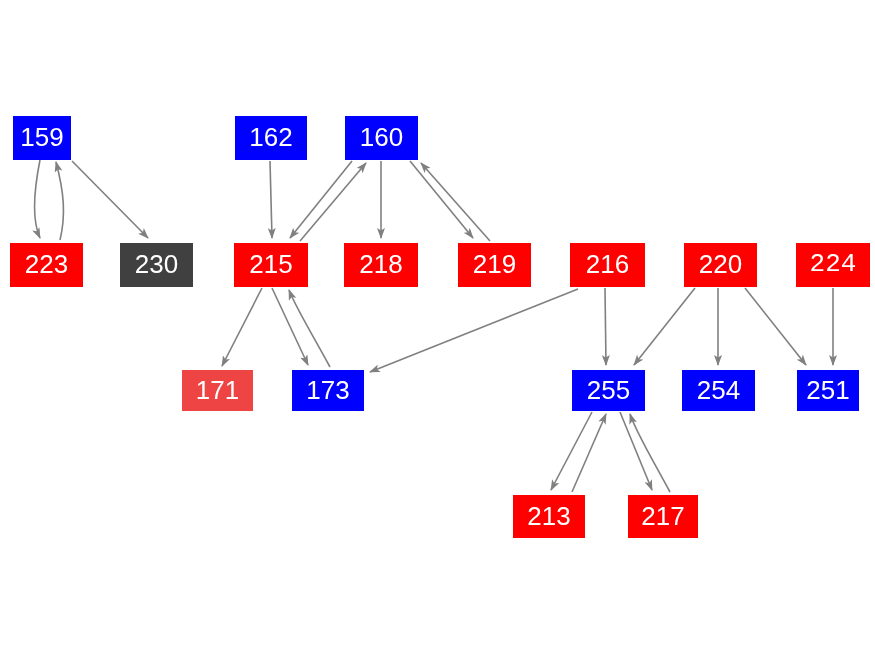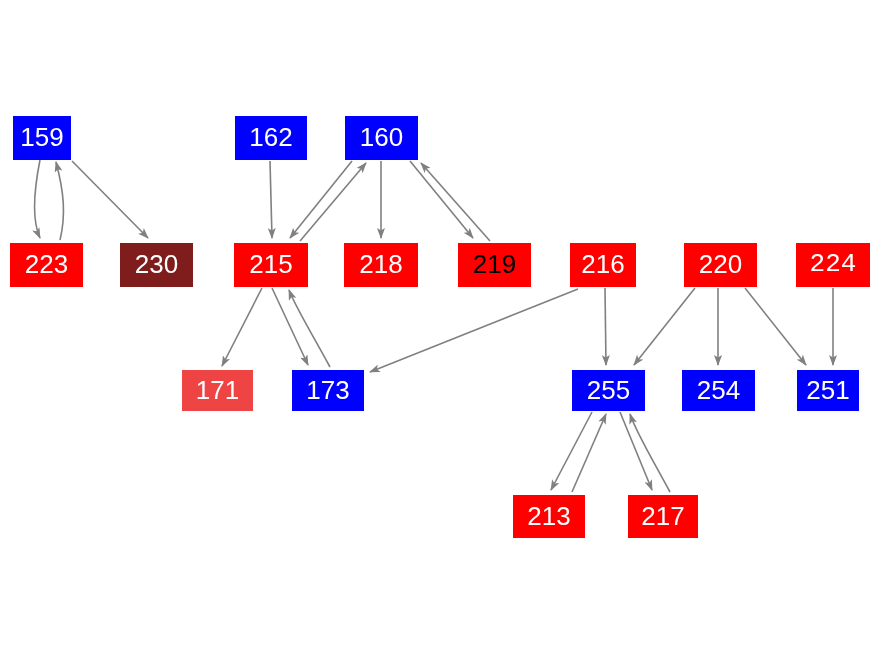--- a/index.html
+++ b/index.html
@@ -90,33 +90,33 @@
       </div>
       <div class="graph-node" style="left: 235px; top: 116px; width: 72px; height: 44px; background: rgb(0, 0, 255); color: rgb(255, 255, 255);">
         <span class="node-label">162</span>
       </div>
       <div class="graph-node" style="left: 345px; top: 116px; width: 73px; height: 44px; background: rgb(0, 0, 255); color: rgb(255, 255, 255);">
         <span class="node-label">160</span>
       </div>
       <div class="graph-node" style="left: 10px; top: 243px; width: 73px; height: 44px; background: rgb(255, 0, 0); color: rgb(255, 255, 255);">
         <span class="node-label">223</span>
       </div>
-      <div class="graph-node" style="left: 120px; top: 243px; width: 73px; height: 44px; background: #7f1d1d; color: rgb(255, 255, 255);">
+      <div class="graph-node" style="left: 120px; top: 243px; width: 73px; height: 44px; background: #404040; color: rgb(255, 255, 255);">
         <span class="node-label">230</span>
       </div>
       <div class="graph-node" style="left: 234px; top: 243px; width: 74px; height: 44px; background: rgb(255, 0, 0); color: rgb(255, 255, 255);">
         <span class="node-label">215</span>
       </div>
       <div class="graph-node" style="left: 344px; top: 243px; width: 74px; height: 44px; background: rgb(255, 0, 0); color: rgb(255, 255, 255);">
         <span class="node-label">218</span>
       </div>
-      <div class="graph-node" style="left: 458px; top: 243px; width: 73px; height: 44px; background: rgb(255, 0, 0); color: #000000;">
+      <div class="graph-node" style="left: 458px; top: 243px; width: 73px; height: 44px; background: rgb(255, 0, 0); color: #ffffff;">
         <span class="node-label">219</span>
       </div>
-      <div class="graph-node" style="left: 570px; top: 243px; width: 66px; height: 44px; background: rgb(255, 0, 0); color: rgb(255, 255, 255);">
+      <div class="graph-node" style="left: 570px; top: 243px; width: 75px; height: 44px; background: rgb(255, 0, 0); color: rgb(255, 255, 255);">
         <span class="node-label">216</span>
       </div>
       <div class="graph-node" style="left: 684px; top: 243px; width: 73px; height: 44px; background: rgb(255, 0, 0); color: rgb(255, 255, 255);">
         <span class="node-label">220</span>
       </div>
       <div class="graph-node" style="left: 796px; top: 243px; width: 74px; height: 44px; background: rgb(255, 0, 0); color: rgb(255, 255, 255); font-family: Liberation Mono, monospace;">
         <span class="node-label">224</span>
       </div>
       <div class="graph-node" style="left: 182px; top: 370px; width: 71px; height: 41px; background: #ef4444; color: rgb(255, 255, 255);">
         <span class="node-label">171</span>

